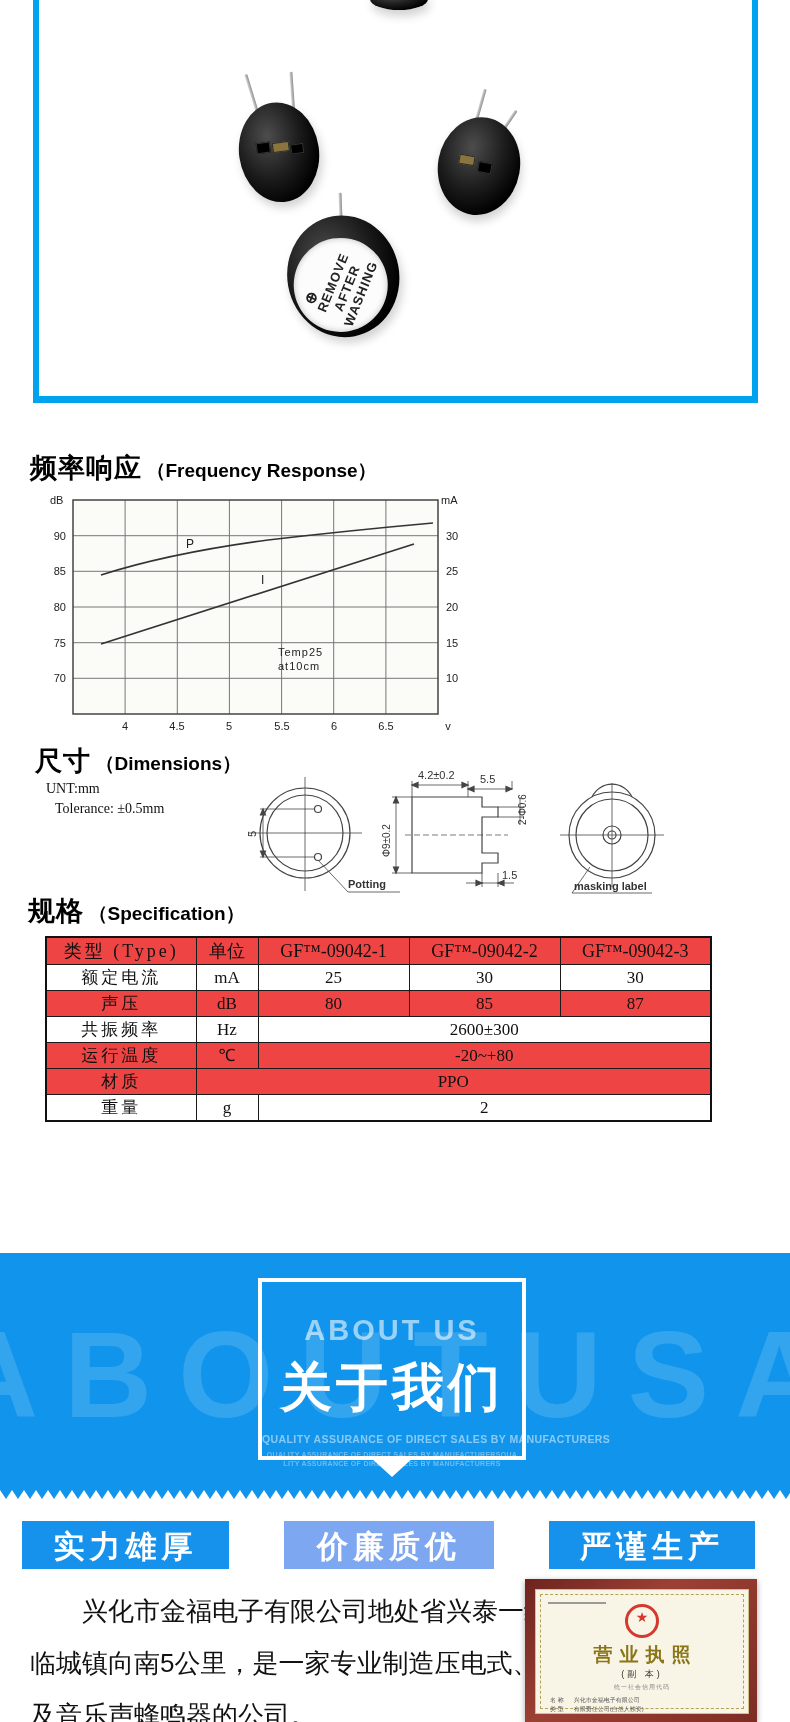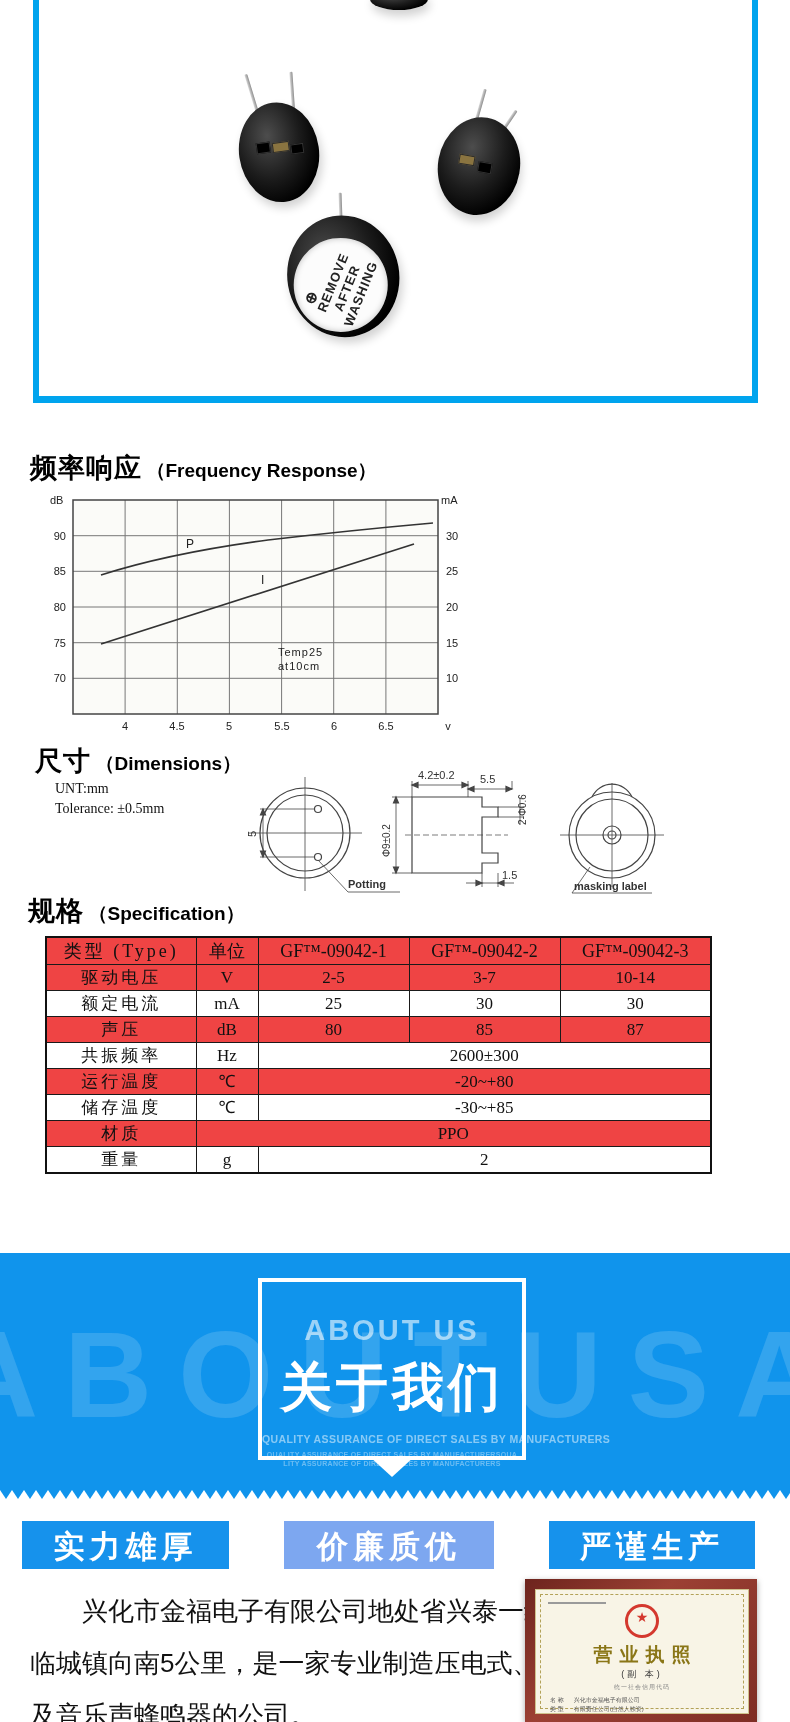--- a/index.html
+++ b/index.html
@@ -190,21 +190,21 @@
     <text x="158" y="56" font-size="12" fill="#222">P</text>
     <text x="233" y="92" font-size="12" fill="#222">I</text>
     <text x="250" y="164" font-size="11" fill="#222" letter-spacing="1">Temp25</text>
     <text x="250" y="178" font-size="11" fill="#222" letter-spacing="1">at10cm</text>
   </svg>
 
   <div class="sec-head" style="left:35px;top:743px;">
     <span class="zh">尺寸</span>
     <span class="en">（Dimensions）</span>
   </div>
-  <div class="note" style="left:55px;top:781px;">UNT:mm</div>
+  <div class="note" style="left:46px;top:781px;">UNT:mm</div>
   <div class="note" style="left:55px;top:801px;">Tolerance: ±0.5mm</div>
 
   <svg class="dims-svg" width="590" height="235" viewBox="0 0 590 235">
     <g stroke="#444" stroke-width="1.2" fill="none">
 
       <circle cx="105" cy="148" r="45"></circle>
         <circle cx="105" cy="148" r="38"></circle>
       <line x1="48" y1="148" x2="162" y2="148" stroke-width="0.8"></line>
       <line x1="105" y1="92" x2="105" y2="206" stroke-width="0.8"></line>
       <circle cx="118" cy="124" r="3.5"></circle>
@@ -271,27 +271,20 @@
         <col style="width:151px">
       </colgroup>
     <tbody>
         <tr class="blue hdr">
       <td class="lbl">类型 (Type)</td>
       <td>单位</td>
       <td>GF™-09042-1</td>
       <td>GF™-09042-2</td>
       <td>GF™-09042-3</td>
     </tr>
-    <tr class="blue">
-      <td class="lbl">驱动电压</td>
-      <td>V</td>
-      <td>2-5</td>
-      <td>3-7</td>
-      <td>10-14</td>
-    </tr>
     <tr>
       <td class="lbl">额定电流</td>
       <td>mA</td>
       <td>25</td>
       <td>30</td>
       <td>30</td>
     </tr>
     <tr class="blue">
       <td class="lbl">声压</td>
       <td>dB</td>
@@ -301,25 +294,20 @@
     </tr>
     <tr>
       <td class="lbl">共振频率</td>
       <td>Hz</td>
       <td colspan="3">2600±300</td>
     </tr>
     <tr class="blue">
       <td class="lbl">运行温度</td>
       <td>℃</td>
       <td colspan="3">-20~+80</td>
-    </tr>
-    <tr>
-      <td class="lbl">储存温度</td>
-      <td>℃</td>
-      <td colspan="3">-30~+85</td>
     </tr>
     <tr class="blue">
       <td class="lbl">材质</td>
       <td colspan="4">PPO</td>
     </tr>
     <tr>
       <td class="lbl">重量</td>
       <td>g</td>
       <td colspan="3">2</td>
     </tr>

